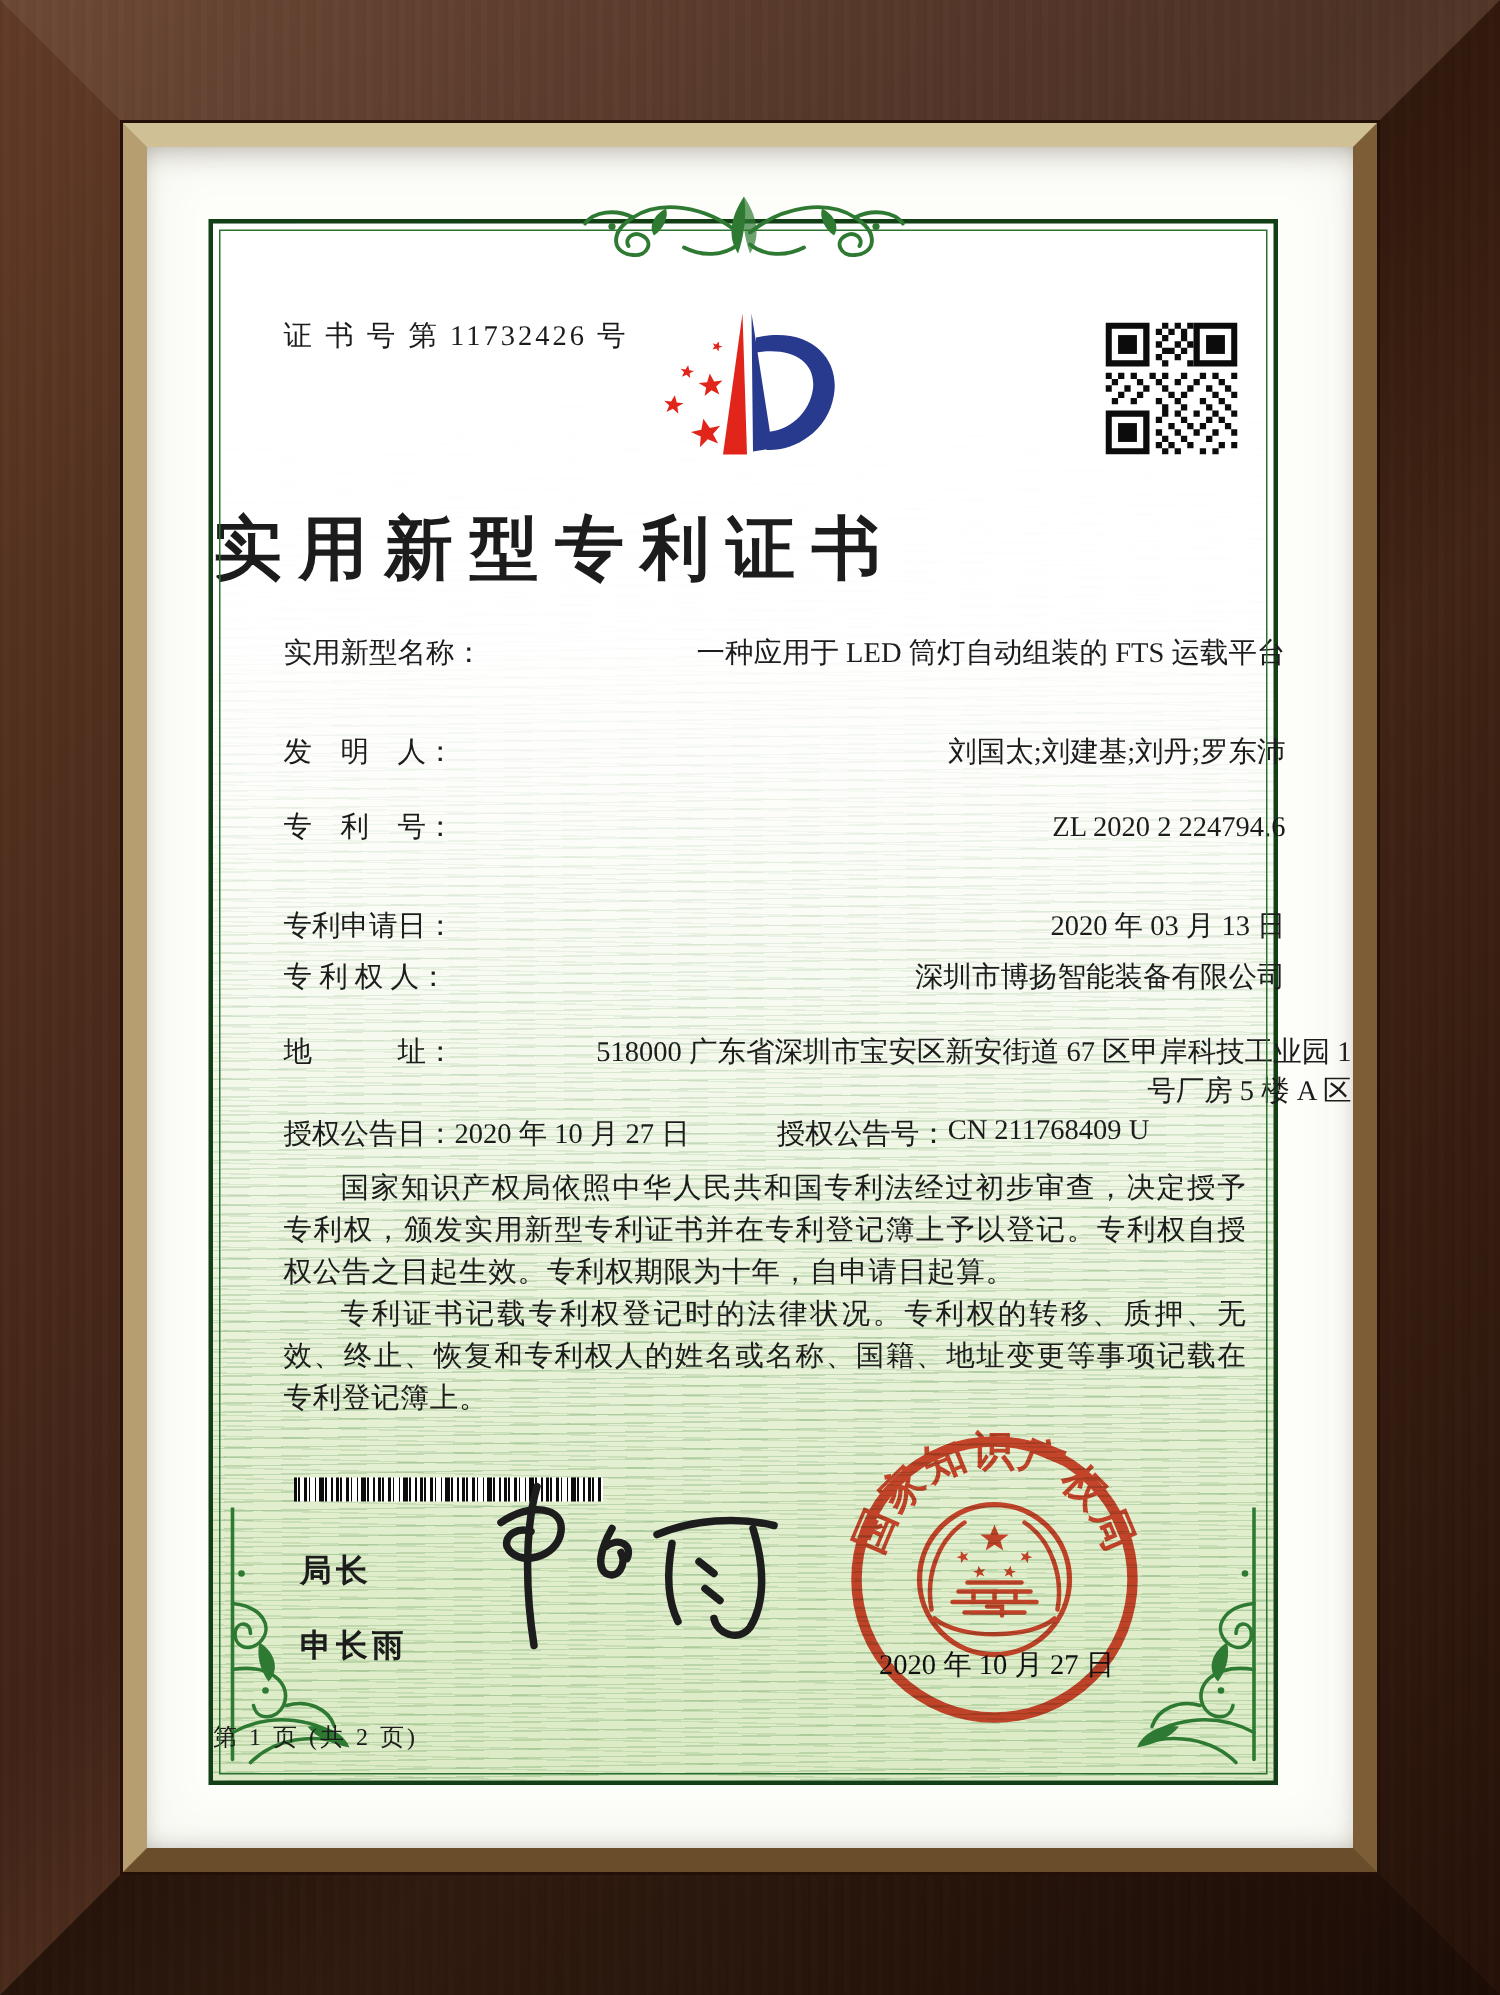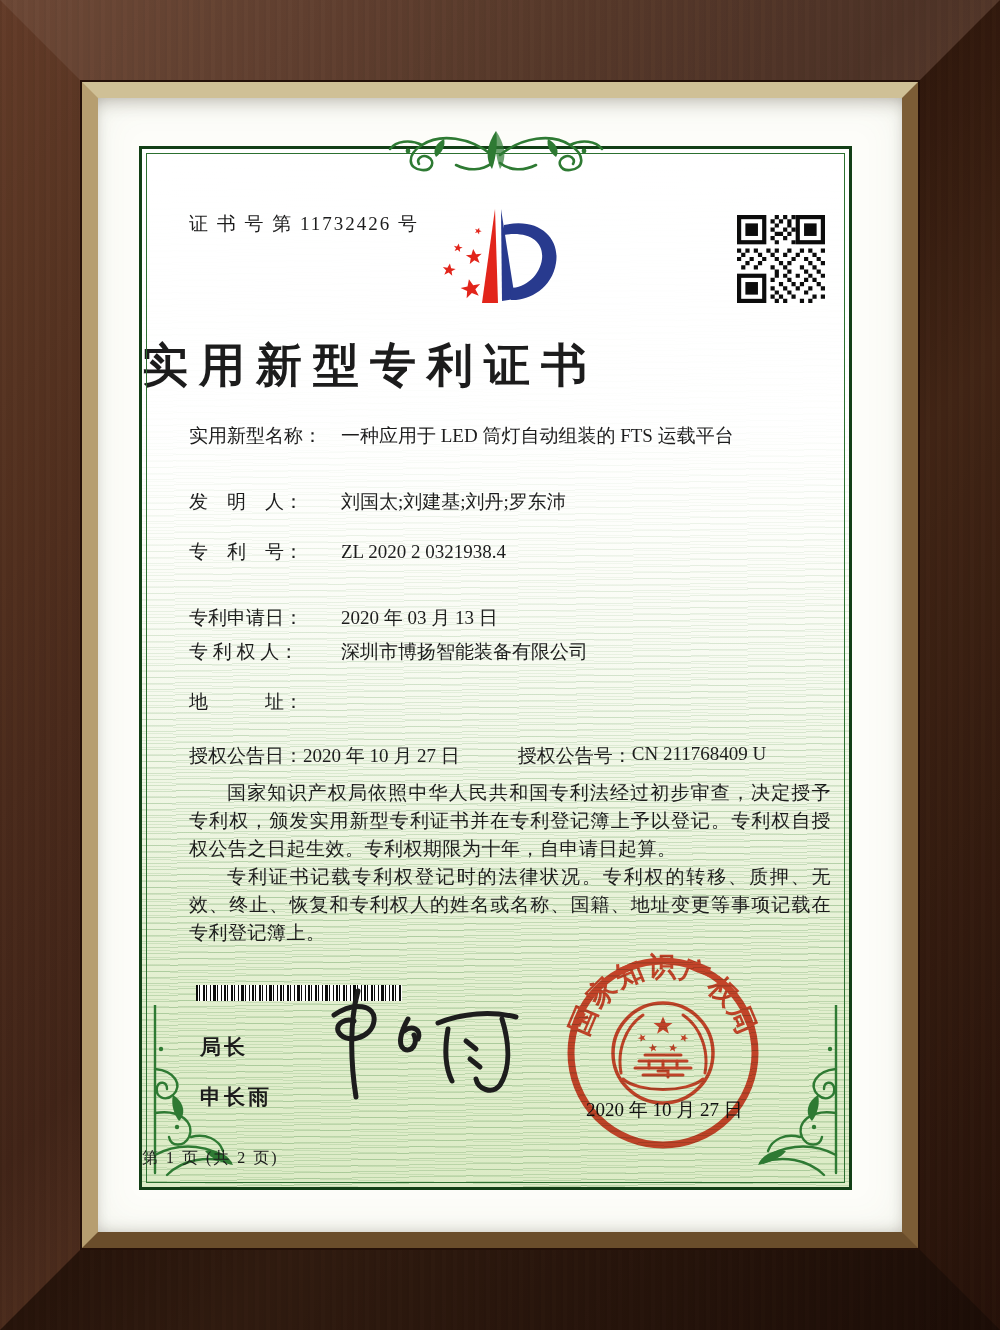--- a/index.html
+++ b/index.html
@@ -35,21 +35,21 @@
   .cert-no { position:absolute; left:47px; top:62px; font-size:19px; letter-spacing:2px; white-space:pre; }
 
   .logo { position:absolute; left:296px; top:52px; width:132px; height:124px; }
   .qr { position:absolute; left:595px; top:66px; width:88px; height:88px; }
 
   .title { position:absolute; top:186px; left:0; width:100%; 
     font-size:46px; font-weight:bold; letter-spacing:11px; white-space:pre; }
 
   .field { position:absolute; left:47px; display:flex; font-size:19px; line-height:26px; }
   .f-label { width:152px; flex:0 0 152px; white-space:pre; }
-  .f-value { white-space:pre-wrap; width:516px; }
+  .f-value { white-space:pre-wrap; width:516px;text-align:right; }
   .row1 { top:274px; } .row2 { top:340px; } .row3 { top:390px; }
   .row4 { top:456px; } .row5 { top:490px; } .row6 { top:540px;gap:44px; }
   .grant { position:absolute; left:47px; top:594px; font-size:19px; display:flex; white-space:pre; }
   .grant .g2 { margin-left:58px; }
 
   .paras { position:absolute; left:47px; top:630px; width:642px; font-size:19px;
     line-height:28px; text-align:justify; letter-spacing:.5px; }
   .paras p { text-indent:2em; }
 
   .barcode { position:absolute; left:54px; top:836px; width:206px; height:16px;
@@ -171,32 +171,33 @@
         <div class="field row1">
           <span class="f-label">实用新型名称：</span>
           <span class="f-value">一种应用于 LED 筒灯自动组装的 FTS 运载平台</span>
         </div>
         <div class="field row2">
           <span class="f-label">发　明　人：</span>
           <span class="f-value">刘国太;刘建基;刘丹;罗东沛</span>
         </div>
         <div class="field row3">
           <span class="f-label">专　利　号：</span>
-          <span class="f-value">ZL 2020 2 0321938.4</span>
+          <span class="f-value">ZL 2020 2 224794.6</span>
         </div>
         <div class="field row4">
           <span class="f-label">专利申请日：</span>
           <span class="f-value">2020 年 03 月 13 日</span>
         </div>
         <div class="field row5">
           <span class="f-label">专 利 权 人：</span>
           <span class="f-value">深圳市博扬智能装备有限公司</span>
         </div>
         <div class="field row6">
           <span class="f-label">地　　　址：</span>
+          <span class="f-value">518000 广东省深圳市宝安区新安街道 67 区甲岸科技工业园 1 号厂房 5 楼 A 区</span>
         </div>
 
         <div class="grant">
           <span>授权公告日：</span><span>2020 年 10 月 27 日</span>
           <span class="g2">授权公告号：</span><span>CN 211768409 U</span>
         </div>
 
         <div class="paras">
           <p>国家知识产权局依照中华人民共和国专利法经过初步审查，决定授予专利权，颁发实用新型专利证书并在专利登记簿上予以登记。专利权自授权公告之日起生效。专利权期限为十年，自申请日起算。</p>
           <p>专利证书记载专利权登记时的法律状况。专利权的转移、质押、无效、终止、恢复和专利权人的姓名或名称、国籍、地址变更等事项记载在专利登记簿上。</p>

